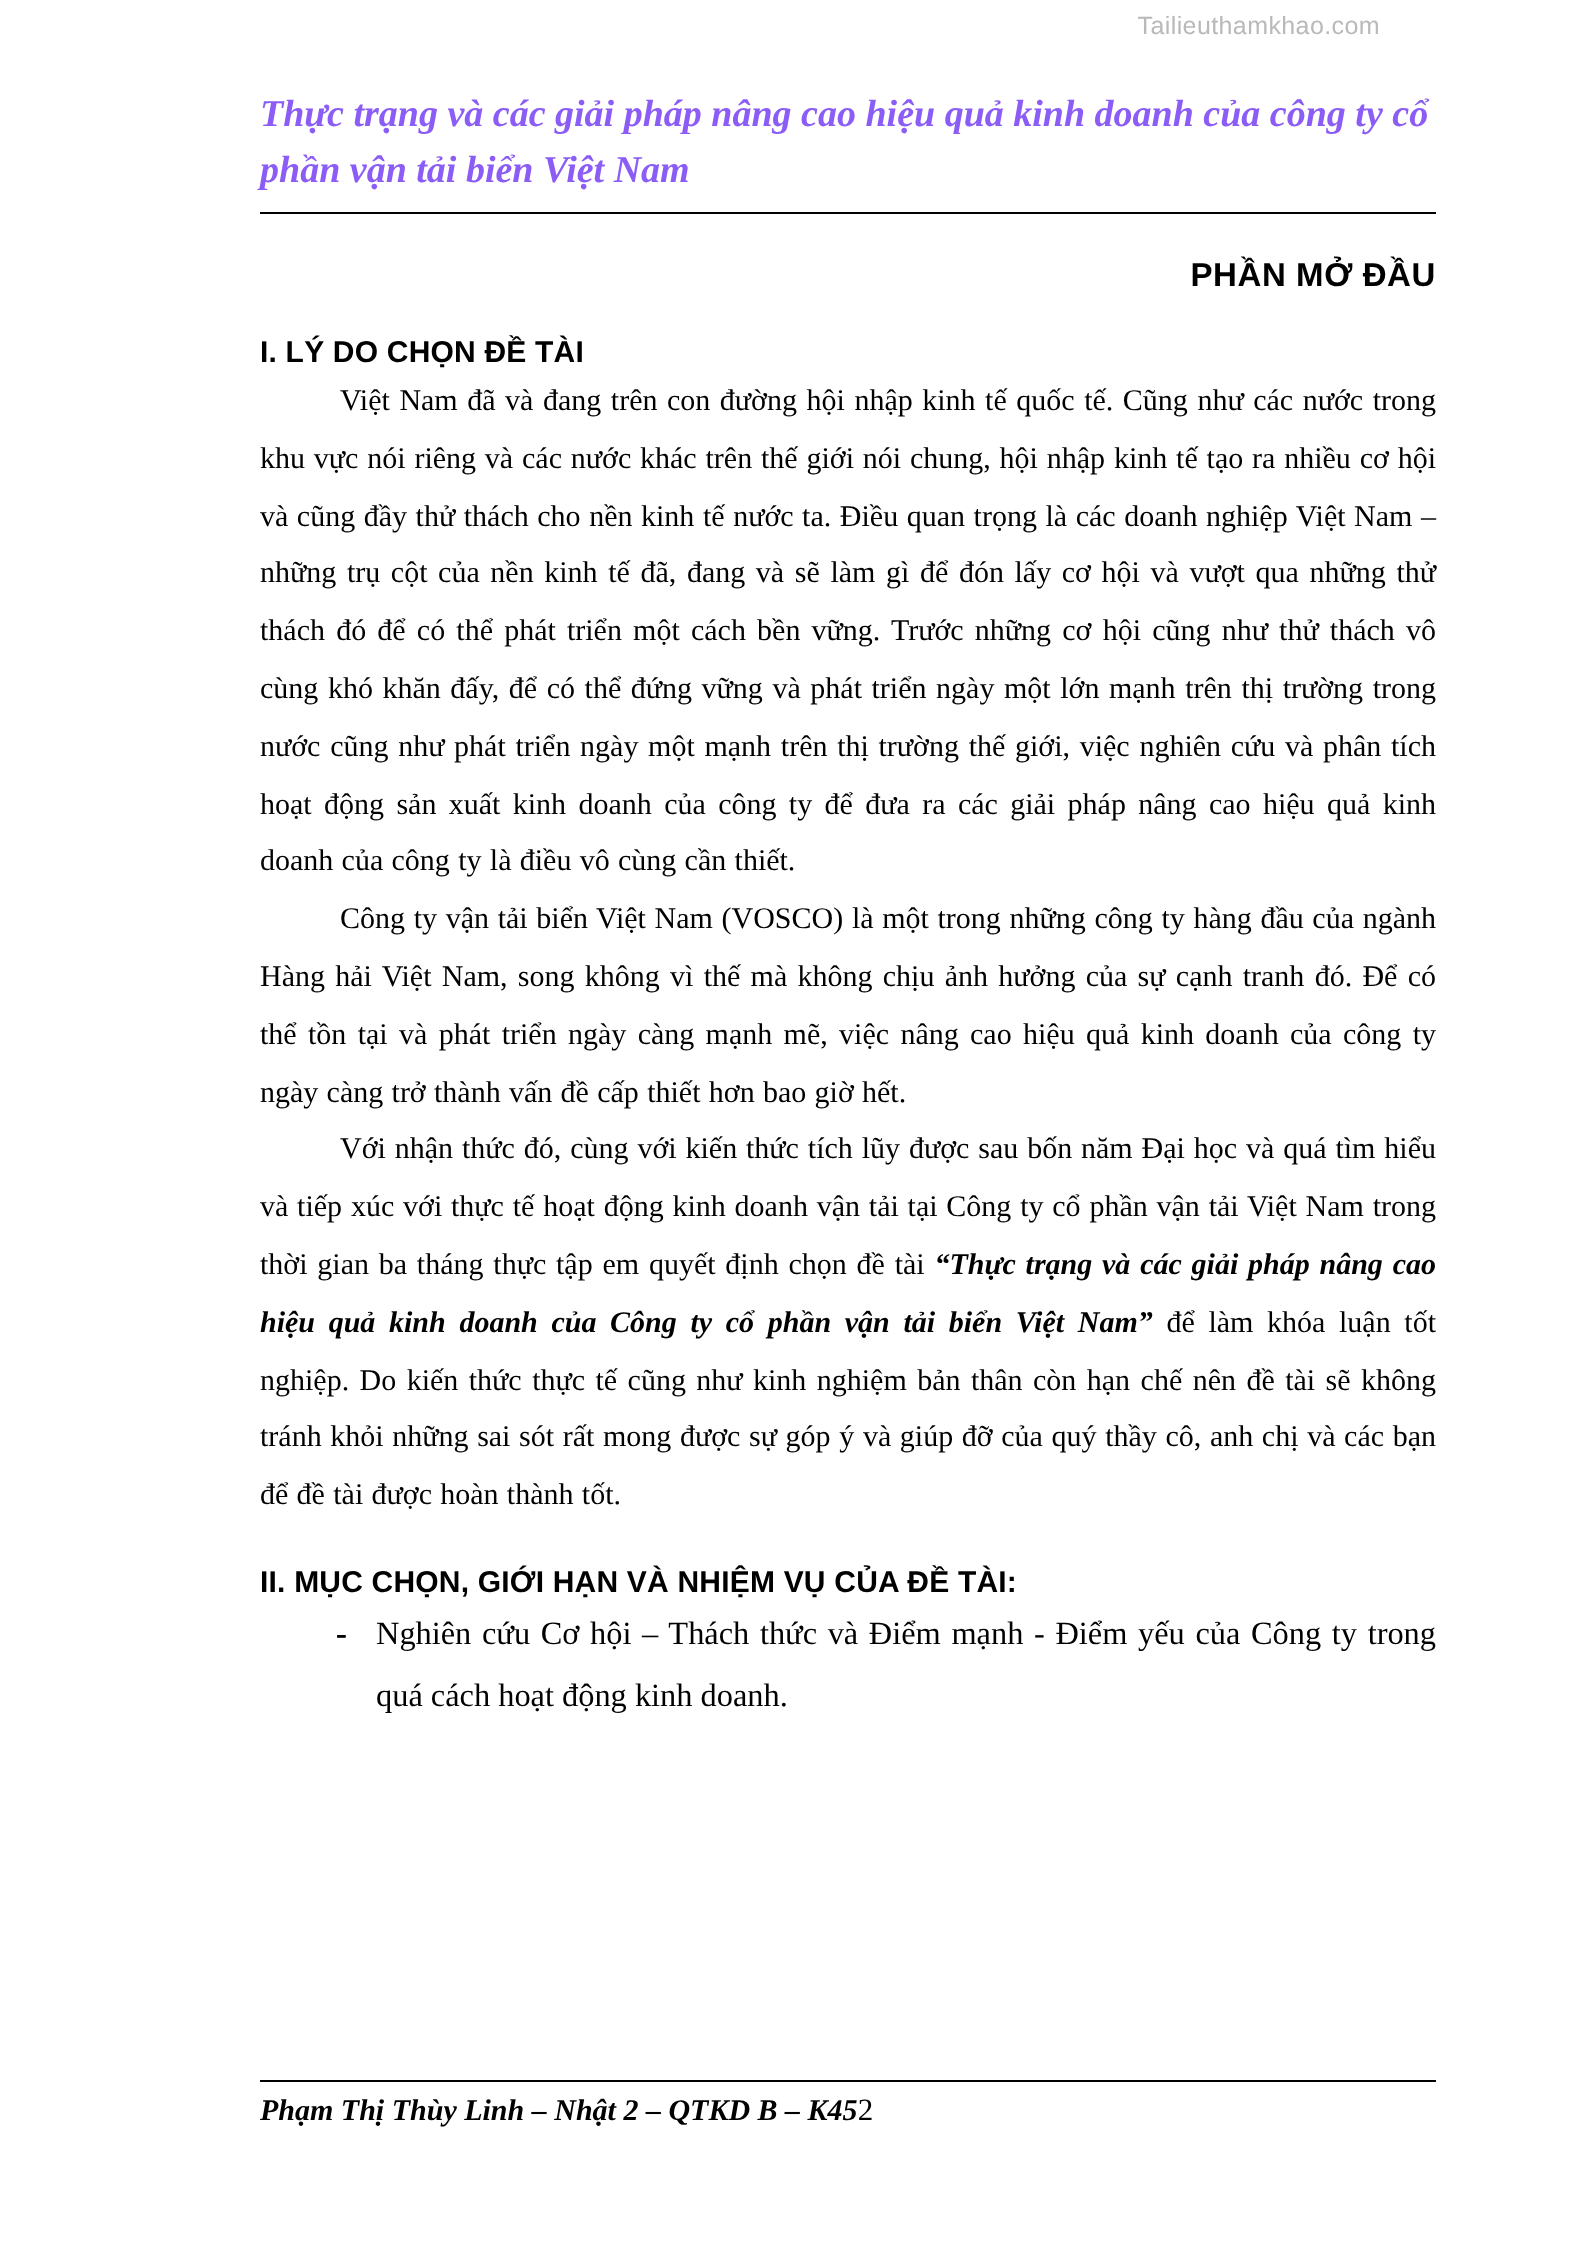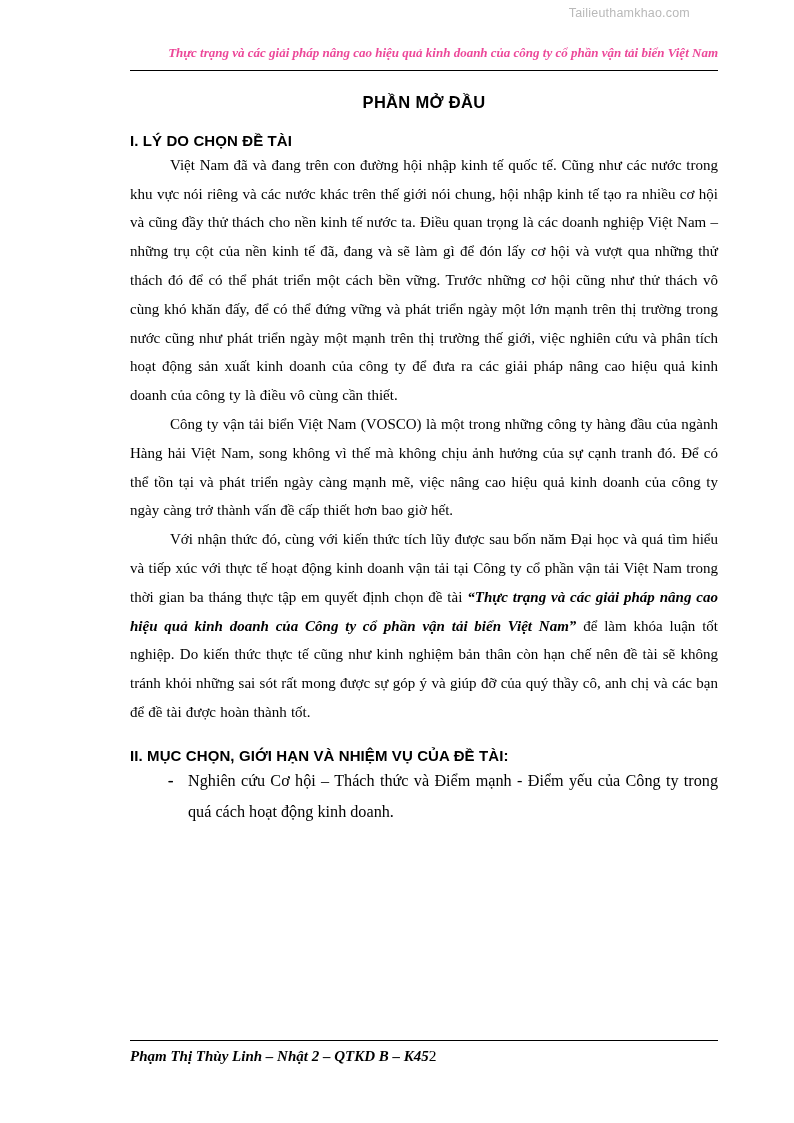--- a/index.html
+++ b/index.html
@@ -34,36 +34,36 @@
   .content {
     position: absolute;
     left: 130px;
     top: 44px;
     width: 588px;
   }
   .header-title {
     font-family: "Liberation Serif", serif;
     font-style: italic;
     font-weight: bold;
-    font-size: 13px;
-    text-align: right;
+    font-size: 19px;
+    text-align: left;
     line-height: 1.45;
-    color: #ec4899;
+    color: #8b5cf6;
   }
   .header-rule {
     border: 0;
     border-top: 1.6px solid #000;
     margin: 7px 0 0 0;
     width: 100%;
   }
   .doc-title {
     font-family: "Liberation Sans", sans-serif;
     font-weight: bold;
     font-size: 16.5px;
-    text-align: center;
+    text-align: right;
     margin-top: 22px;
     letter-spacing: 0.3px;
   }
   .section-heading {
     font-family: "Liberation Sans", sans-serif;
     font-weight: bold;
     font-size: 15px;
     margin-top: 20px;
     margin-bottom: 2px;
     letter-spacing: 0.1px;

